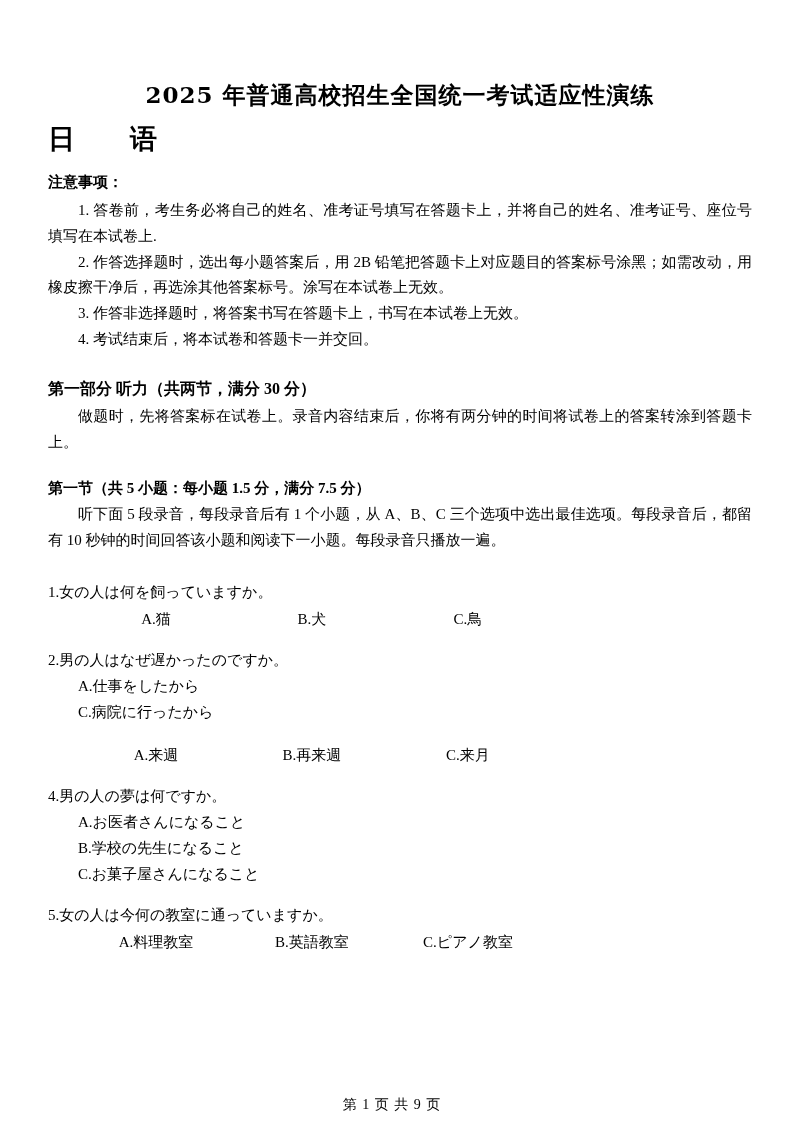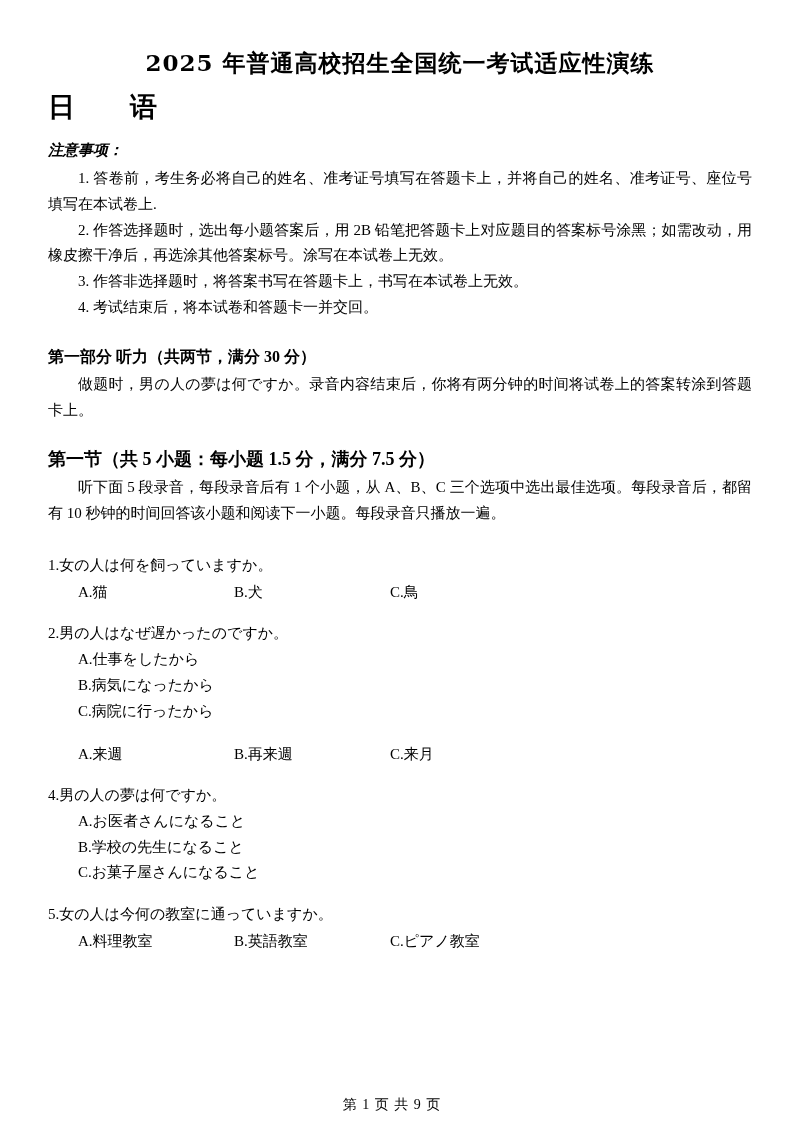--- a/index.html
+++ b/index.html
@@ -20,57 +20,56 @@
     height: 1134px;
     box-sizing: border-box;
     padding: 40px 48px 0 48px;
     position: relative;
   }
   .doc-title {
     text-align: center;
     font-size: 23px;
     font-weight: bold;
     letter-spacing: 1px;
-    margin-top: 8px;
+    margin-top: 40px;
     margin-bottom: 6px;
     font-family: "DejaVu Serif", "Liberation Serif", serif;
   }
   .doc-subtitle {
     text-align: left;
     font-size: 27px;
     font-weight: bold;
     letter-spacing: 14px;
     margin-top: 10px;
     margin-bottom: 16px;
     font-family: "DejaVu Serif", "Liberation Serif", serif;
   }
   .notice-heading {
     font-size: 15px;
     font-weight: bold;
     margin-top: 14px;
     margin-bottom: 6px;
-    font-style: italic;
   }
   .para {
     font-size: 15px;
     line-height: 1.72;
     text-align: justify;
     margin: 0;
   }
   .indent2 {
     text-indent: 2em;
   }
   .section-heading {
     font-size: 16px;
     font-weight: bold;
     margin-top: 26px;
     margin-bottom: 4px;
   }
   .sub-heading {
-    font-size: 18px;
+    font-size: 15px;
     font-weight: bold;
     margin-top: 24px;
     margin-bottom: 4px;
   }
   .q-block {
     margin-top: 16px;
   }
   .q-stem {
     font-size: 15px;
     line-height: 1.6;
@@ -78,20 +77,21 @@
   }
   .opts-row {
     margin: 0 0 0 30px;
     display: flex;
     font-size: 15px;
     line-height: 1.75;
   }
   .opts-row .opt {
     width: 156px;
     flex: 0 0 auto;
+    text-align: center;
   }
   .opts-col {
     margin: 0 0 0 30px;
     font-size: 15px;
     line-height: 1.72;
   }
   .opts-col .opt {
     display: block;
   }
   .q-first {
@@ -115,39 +115,38 @@
   <h1 class="doc-title">2025 年普通高校招生全国统一考试适应性演练</h1>
   <h2 class="doc-subtitle">日　语</h2>
 
   <div class="notice-heading">注意事项：</div>
   <p class="para indent2">1. 答卷前，考生务必将自己的姓名、准考证号填写在答题卡上，并将自己的姓名、准考证号、座位号填写在本试卷上.</p>
   <p class="para indent2">2. 作答选择题时，选出每小题答案后，用 2B 铅笔把答题卡上对应题目的答案标号涂黑；如需改动，用橡皮擦干净后，再选涂其他答案标号。涂写在本试卷上无效。</p>
   <p class="para indent2">3. 作答非选择题时，将答案书写在答题卡上，书写在本试卷上无效。</p>
   <p class="para indent2">4. 考试结束后，将本试卷和答题卡一并交回。</p>
 
   <div class="section-heading">第一部分  听力（共两节，满分 30 分）</div>
-  <p class="para indent2">做题时，男の人の夢は何ですか。录音内容结束后，你将有两分钟的时间将试卷上的答案转涂到答题卡上。</p>
+  <p class="para indent2">做题时，先将答案标在试卷上。录音内容结束后，你将有两分钟的时间将试卷上的答案转涂到答题卡上。</p>
 
   <div class="sub-heading">第一节（共 5 小题：每小题 1.5 分，满分 7.5 分）</div>
   <p class="para indent2">听下面 5 段录音，每段录音后有 1 个小题，从 A、B、C 三个选项中选出最佳选项。每段录音后，都留有 10 秒钟的时间回答该小题和阅读下一小题。每段录音只播放一遍。</p>
 
   <div class="q-block q-first">
     <p class="q-stem">1.女の人は何を飼っていますか。</p>
     <div class="opts-row">
       <span class="opt">A.猫</span>
       <span class="opt">B.犬</span>
       <span class="opt">C.鳥</span>
     </div>
   </div>
 
   <div class="q-block">
     <p class="q-stem">2.男の人はなぜ遅かったのですか。</p>
     <div class="opts-col">
       <span class="opt">A.仕事をしたから</span>
-      <span class="opt">B.病気になったから</span>
       <span class="opt">C.病院に行ったから</span>
     </div>
   </div>
 
   <div class="q-block">
     <div class="opts-row">
       <span class="opt">A.来週</span>
       <span class="opt">B.再来週</span>
       <span class="opt">C.来月</span>
     </div>

